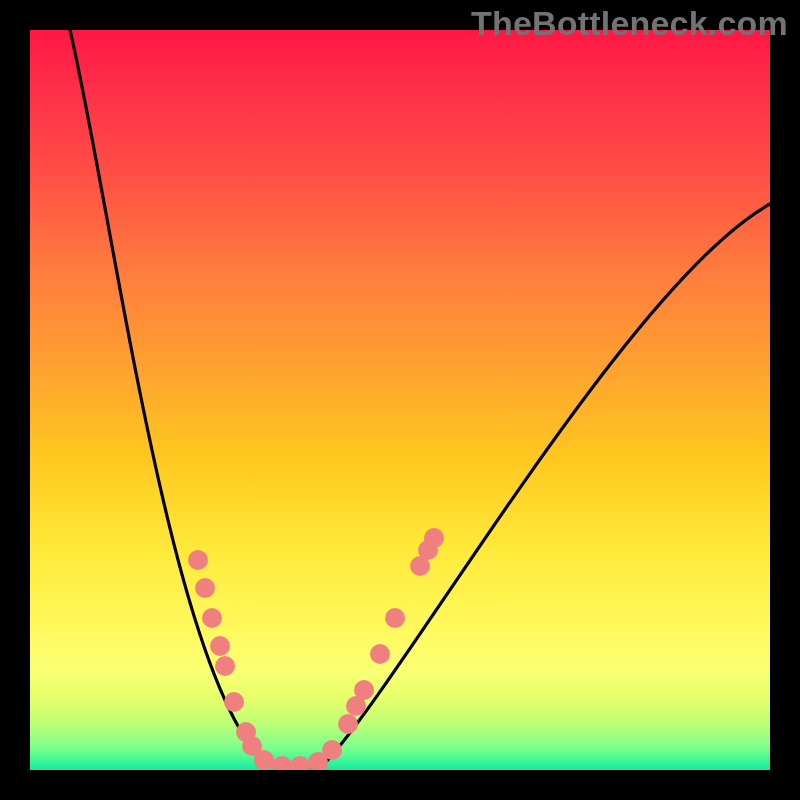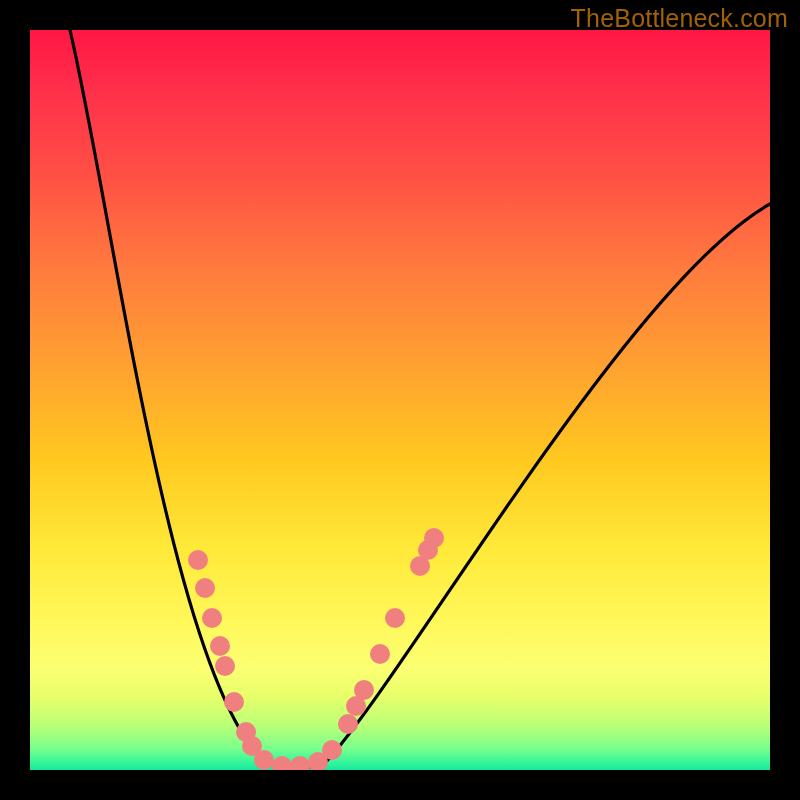--- a/index.html
+++ b/index.html
@@ -47,23 +47,23 @@
       #7cff8c 97%,
       #34f59a 99%,
       #18e8a0 100%
     );
   }
   .watermark {
     position: absolute;
     top: 4px;
     right: 12px;
     font-family: Arial, Helvetica, sans-serif;
-    font-size: 25px;
-    font-weight: 400;
-    color: #a16207;
+    font-size: 34px;
+    font-weight: 700;
+    color: #737373;
     letter-spacing: 0.2px;
     user-select: none;
   }
   svg.curve {
     position: absolute;
     left: 0;
     top: 0;
     width: 100%;
     height: 100%;
   }

